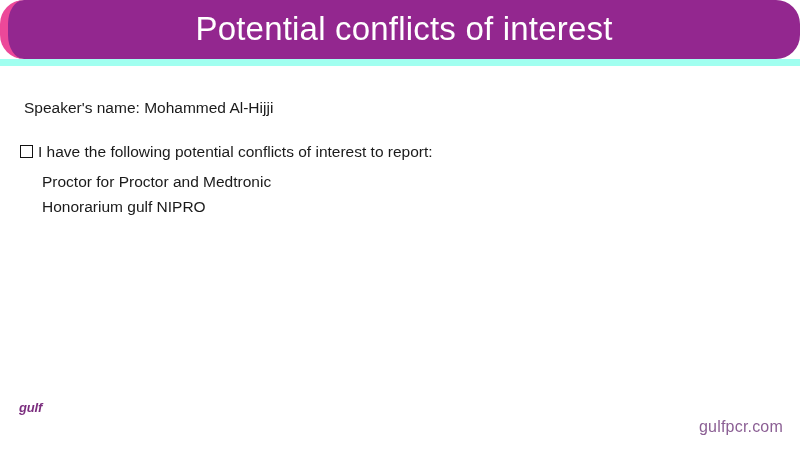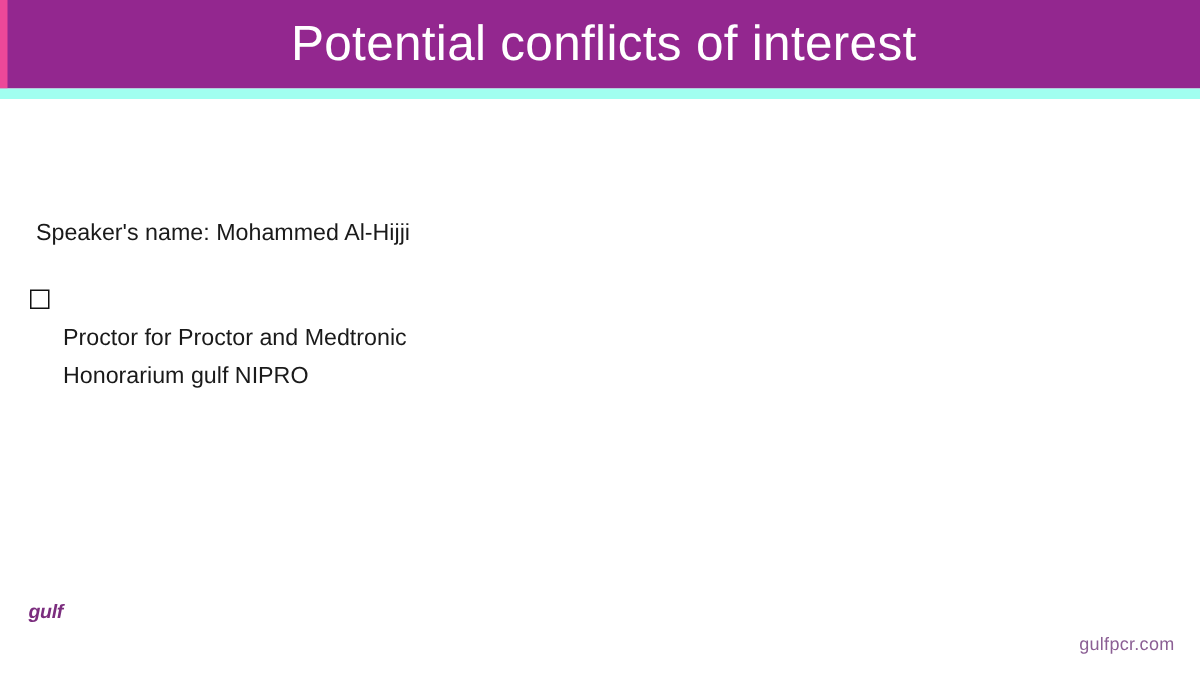--- a/index.html
+++ b/index.html
@@ -27,21 +27,22 @@
     position: absolute;
     left: 0;
     top: 0;
     width: 800px;
     height: 59px;
     background: #93278f;
     display: flex;
     align-items: center;
     justify-content: center;
     box-sizing: border-box;
-    border-left: 5px solid #ec4899;
+    border-left: 8px solid #ec4899;
+    border-radius: 24px;
   }
   .title-text {
     color: #ffffff;
     font-family: "Liberation Sans", sans-serif;
     font-size: 33px;
     font-weight: 300;
     letter-spacing: 0.2px;
     line-height: 1;
     white-space: nowrap;
     transform: translateY(-1px);
@@ -56,21 +57,20 @@
     background: #a1fff0;
   }
 
   
   .body-area {
     position: absolute;
     left: 0;
     top: 66px;
     width: 672px;
     height: 330px;
-    margin-top: 48px;
   }
 
   .speaker-line {
     position: absolute;
     left: 24px;
     top: 32px;
     font-size: 15.5px;
     color: #1a1a1a;
     line-height: 1.25;
     white-space: nowrap;
@@ -176,21 +176,21 @@
     font-weight: 700;
     color: #6b3570;
     letter-spacing: -0.2px;
     line-height: 1;
   }
 
   .site-url {
     position: absolute;
     right: 17px;
     bottom: 15px;
-    font-size: 12px;
+    font-size: 16px;
     color: #8b5f94;
     letter-spacing: 0.2px;
     line-height: 1;
   }
 </style>
 </head>
 <body>
 
 <div class="slide">
 
@@ -199,20 +199,21 @@
   </div>
   <div class="accent-rule"></div>
 
   <div class="body-area">
 
     <div class="speaker-line">Speaker's name: Mohammed Al-Hijji</div>
 
     <div class="disclosure-block">
       <div class="disclosure-head">
         <span class="box-bullet"></span>
+        <span>I have the following potential conflicts of interest to report:</span>
       </div>
       <div class="disclosure-items">
         <div class="disclosure-item">Proctor for Proctor and Medtronic</div>
         <div class="disclosure-item">Honorarium gulf NIPRO</div>
       </div>
     </div>
 
   </div>
 
   <div class="logo">

